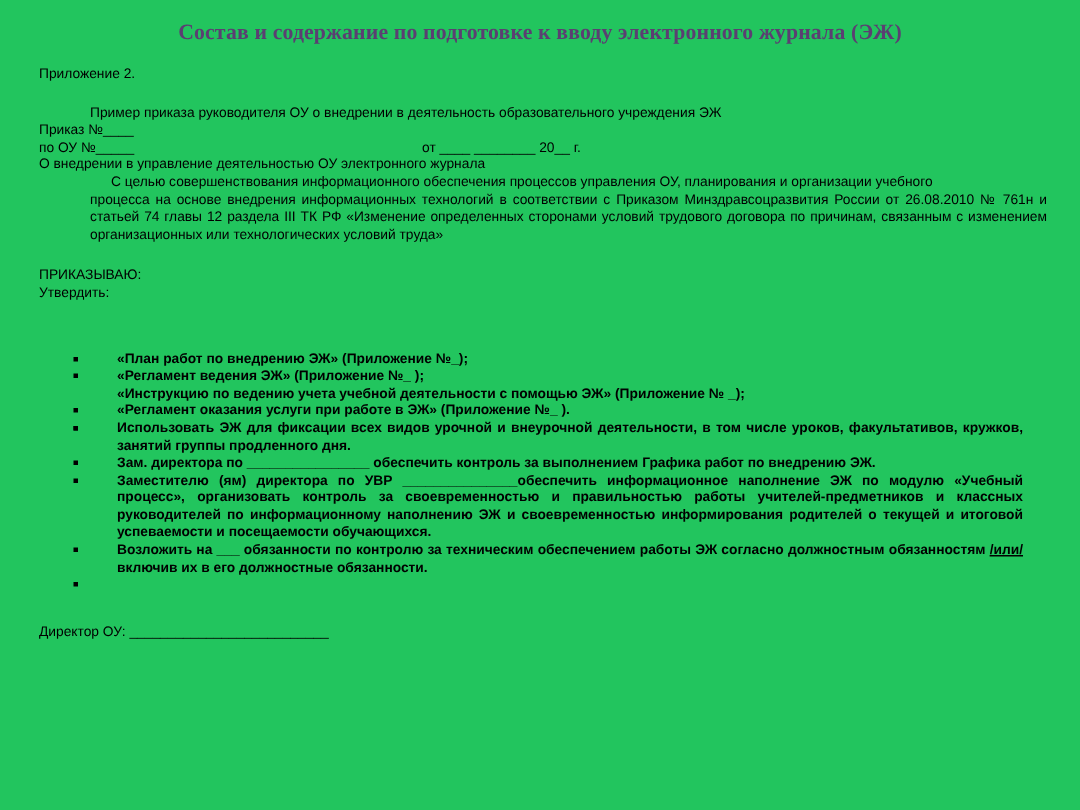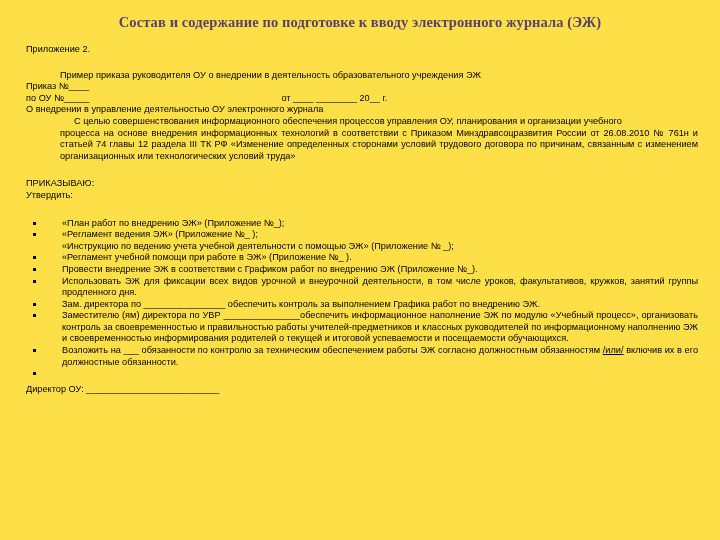--- a/index.html
+++ b/index.html
@@ -13,21 +13,21 @@
     height: 540px;
     overflow: hidden;
     font-family: "Liberation Sans", sans-serif;
     color: #000000;
     position: relative;
   }
   .slide {
     position: relative;
     width: 720px;
     height: 540px;
-    background: #fde047;
+    background: #22c55e;
     box-sizing: border-box;
   }
   .slide-title {
     position: absolute;
     left: 0;
     top: 13px;
     width: 720px;
     text-align: center;
     font-family: "Liberation Serif", serif;
     font-weight: bold;
@@ -63,22 +63,23 @@
     text-indent: 0;
     text-align: justify;
   }
   .hang-first {
     padding-left: 0;
     margin-left: 48px;
   }
   
   .blist {
     list-style: none;
-    margin: 0;
+    margin: 16px;
     padding: 0;
+    font-weight: bold;
   }
   .blist li {
     position: relative;
     padding-left: 36px;
     margin: 0 0 0 0;
     font-size: 9.2px;
     line-height: 11.6px;
     text-align: justify;
   }
   .blist li .sq {
@@ -140,26 +141,25 @@
       </li>
 
       <li>
         <span class="sq"></span>
         <span>«Регламент ведения ЭЖ» (Приложение №_ );</span>
         <span class="sub">«Инструкцию по ведению учета учебной деятельности с помощью ЭЖ» (Приложение № _);</span>
       </li>
 
       <li>
         <span class="sq"></span>
-        <span>«Регламент учебной помощи при работе в ЭЖ» (Приложение №_ ).</span>
+        <span>«Регламент оказания услуги при работе в ЭЖ» (Приложение №_ ).</span>
       </li>
 
       <li>
         <span class="sq"></span>
-        <span>Провести внедрение ЭЖ в соответствии с Графиком работ по внедрению ЭЖ (Приложение №_).</span>
       </li>
 
       <li>
         <span class="sq"></span>
         <span>Использовать  ЭЖ  для  фиксации  всех  видов  урочной  и  внеурочной  деятельности,  в  том  числе  уроков,  факультативов, кружков, занятий группы продленного дня.</span>
       </li>
 
       <li>
         <span class="sq"></span>
         <span>Зам. директора по </span><span class="fill">________________</span><span> обеспечить контроль за выполнением Графика работ по внедрению ЭЖ.</span>

